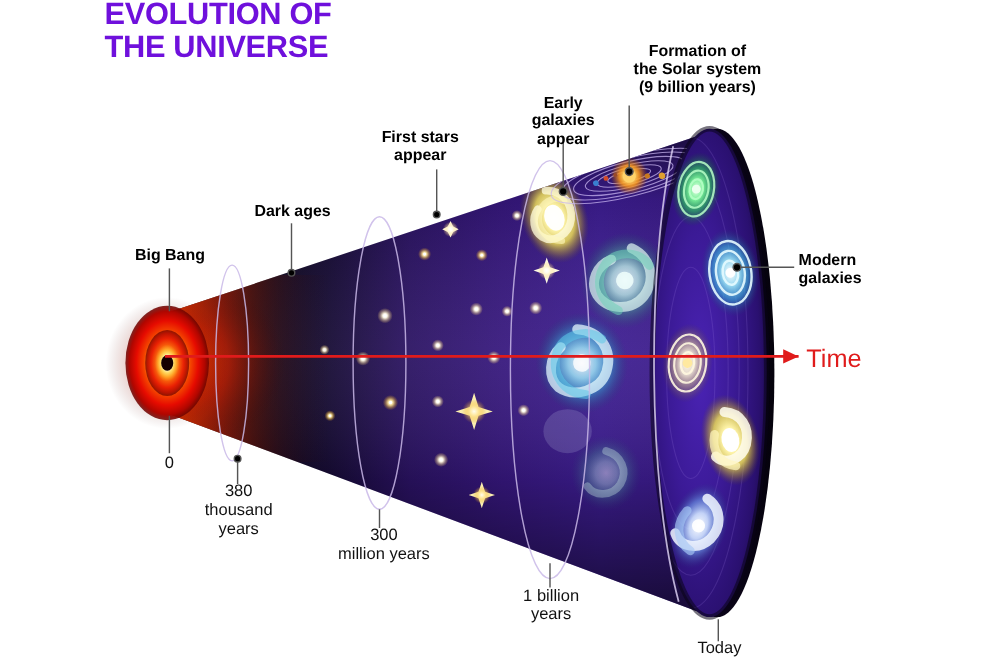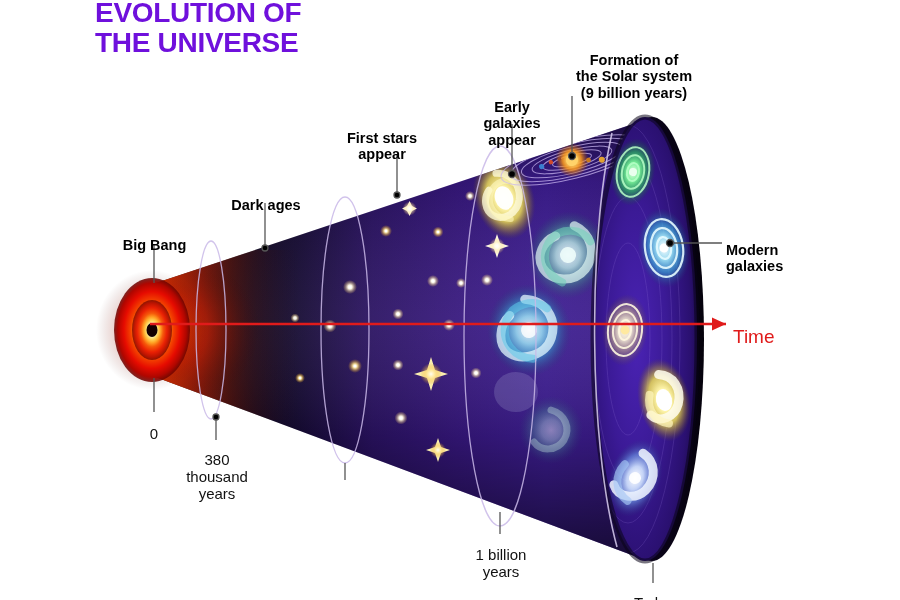--- a/index.html
+++ b/index.html
@@ -11,23 +11,23 @@
     overflow:hidden;position:relative;
   }
   #stage{position:absolute;inset:0;width:864px;height:600px;}
   svg.layer{position:absolute;left:0;top:0;width:900px;height:600px;}
   .title{
     position:absolute;left:95px;top:-2px;
     font-size:28px;font-weight:bold;line-height:1.08;
     letter-spacing:-0.3px;
     white-space:pre-line;
   }
-  .lbl{position:absolute;color:#000;font-weight:bold;font-size:14.5px;line-height:1.13;text-align:center;white-space:pre-line;margin-top:13px;}
+  .lbl{position:absolute;color:#000;font-weight:bold;font-size:14.5px;line-height:1.13;text-align:center;white-space:pre-line;}
   .lbl.thin{font-weight:normal;font-size:15px;color:#111;}
-  .lbl.time{color:#e01b1b;font-weight:normal;font-size:19px;}
+  .lbl.time{color:#e01b1b;font-weight:normal;font-size:23px;}
 </style>
 </head>
 <body>
 
 <div id="stage">
 
   <svg class="layer" viewBox="0 0 900 600">
     <defs>
 
       <linearGradient id="coneGrad" x1="0" y1="0" x2="1" y2="0">
@@ -405,19 +405,21 @@
 galaxies</div>
 
   <div class="lbl time" style="left:733px;top:313px;width:70px;text-align:left;">Time</div>
 
   <div class="lbl thin" style="left:139px;top:413px;width:30px;">0</div>
 
   <div class="lbl thin" style="left:174px;top:439px;width:86px;">380
 thousand
 years</div>
 
+  <div class="lbl thin" style="left:289px;top:479px;width:120px;">300
+million years</div>
 
   <div class="lbl thin" style="left:455px;top:534px;width:92px;">1 billion
 years</div>
 
   <div class="lbl thin" style="left:611px;top:582px;width:86px;">Today</div>
 
 </div>
 
 </body></html>

